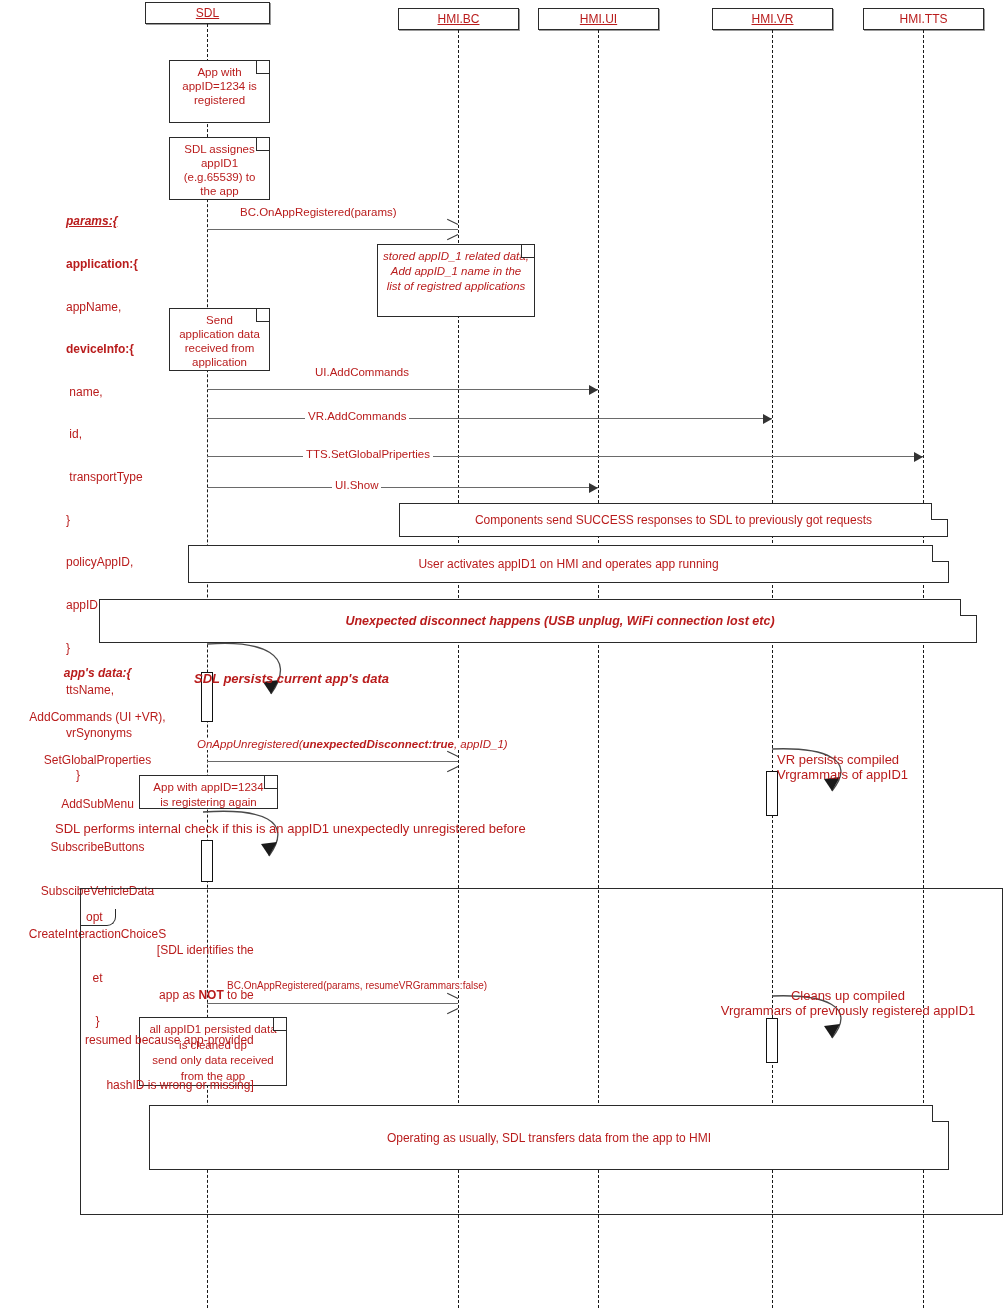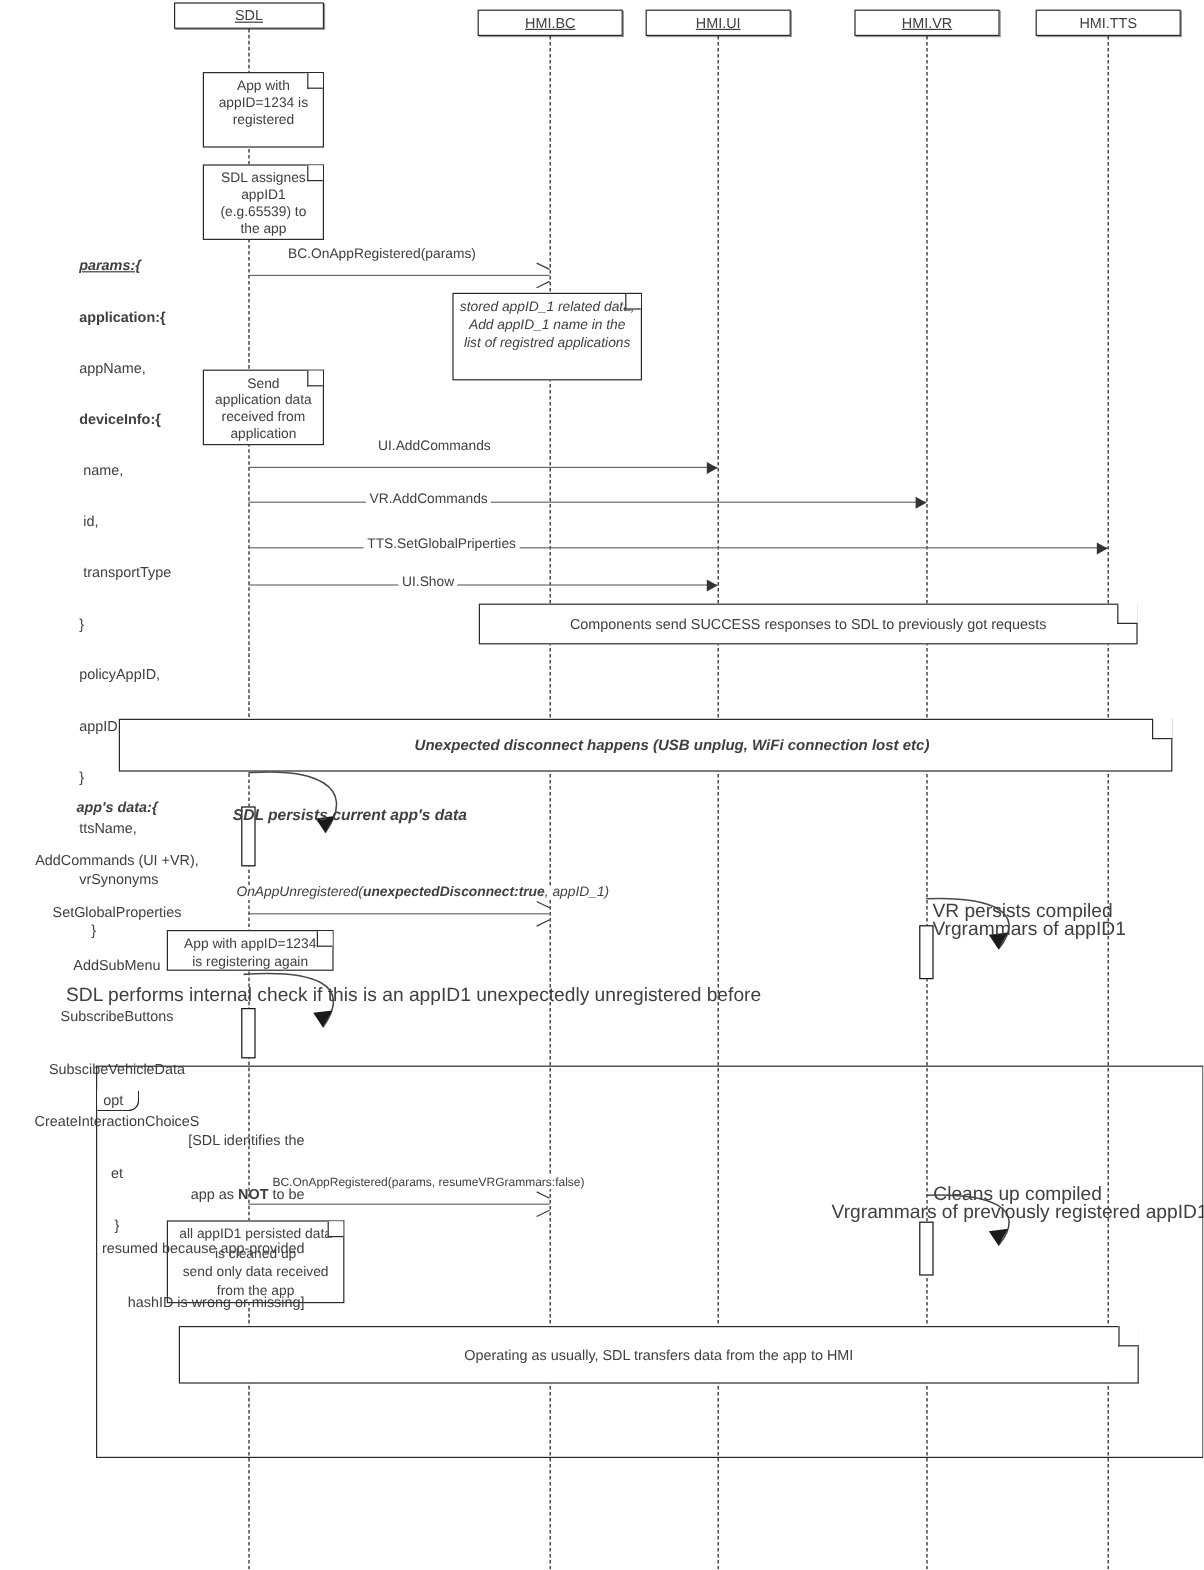--- a/index.html
+++ b/index.html
@@ -7,21 +7,21 @@
     margin: 0;
     padding: 0;
     background: #ffffff;
   }
   #canvas {
     position: relative;
     width: 1003px;
     height: 1308px;
     background: #ffffff;
     font-family: "Liberation Sans", sans-serif;
-    color: #404040;
+    color: #b91c1c;
     overflow: hidden;
   }
 
   
   .lifeline-head {
     position: absolute;
     box-sizing: border-box;
     border: 1px solid #2b2b2b;
     background: #ffffff;
     text-align: center;
@@ -207,21 +207,21 @@
     font-size: 12px;
     line-height: 15px;
     white-space: pre;
     text-align: right;
   }
 
   
   .selfarc { position: absolute; }
   .floatlabel {
     position: absolute;
-    font-size: 16px;
+    font-size: 13px;
     white-space: nowrap;
   }
   .floatlabel.bi { font-style: italic; font-weight: bold; }
   .floatlabel.center2 { text-align: center; line-height: 15px; }
   .b { font-weight: bold; }
   .i { font-style: italic; }
   .u { text-decoration: underline; }
 </style>
 </head>
 <body>
@@ -352,28 +352,33 @@
   <div class="msg-label" style="left:224px; top:980px; font-size:10px;">BC.OnAppRegistered(params, resumeVRGrammars:false)</div>
   <div class="msg" style="left:207px; top:1003px; width:251px;"></div>
   <div class="arrow-open" style="left:446px; top:998px;"></div>
 
   <div class="banner" style="left:399px; top:503px; width:549px; height:34px;">
     <div class="cornerline"></div>
       <div class="corner"></div>
     <span>Components send SUCCESS responses to SDL to previously got requests</span>
   </div>
 
+  <div class="banner" style="left:188px; top:545px; width:761px; height:38px;">
+    <div class="cornerline"></div>
+      <div class="corner"></div>
+    <span>User activates appID1 on HMI  and operates app running</span>
+  </div>
 
   <div class="banner italic-bold" style="left:99px; top:599px; width:878px; height:44px; font-size:12.5px;padding-left:44px;">
     <div class="cornerline"></div>
       <div class="corner"></div>
     <span>Unexpected disconnect happens (USB unplug, WiFi connection lost etc)</span>
   </div>
 
-  <div class="banner" style="left:149px; top:1105px; width:800px; height:48px;">
+  <div class="banner" style="left:149px; top:1105px; width:800px; height:65px;">
     <div class="cornerline"></div>
       <div class="corner"></div>
     <span>Operating as usually, SDL transfers data from the app to HMI</span>
   </div>
 
   <div class="activation" style="left:201px; top:672px; height:50px;"></div>
   <svg class="selfarc" style="left:201px; top:640px;" width="110" height="60">
     <path d="M6,4 C60,0 98,14 70,54" fill="none" stroke="#4a4a4a" stroke-width="1.3"></path>
     <polygon points="70,54 78,40 62,42" fill="#1a1a1a"></polygon>
   </svg>

